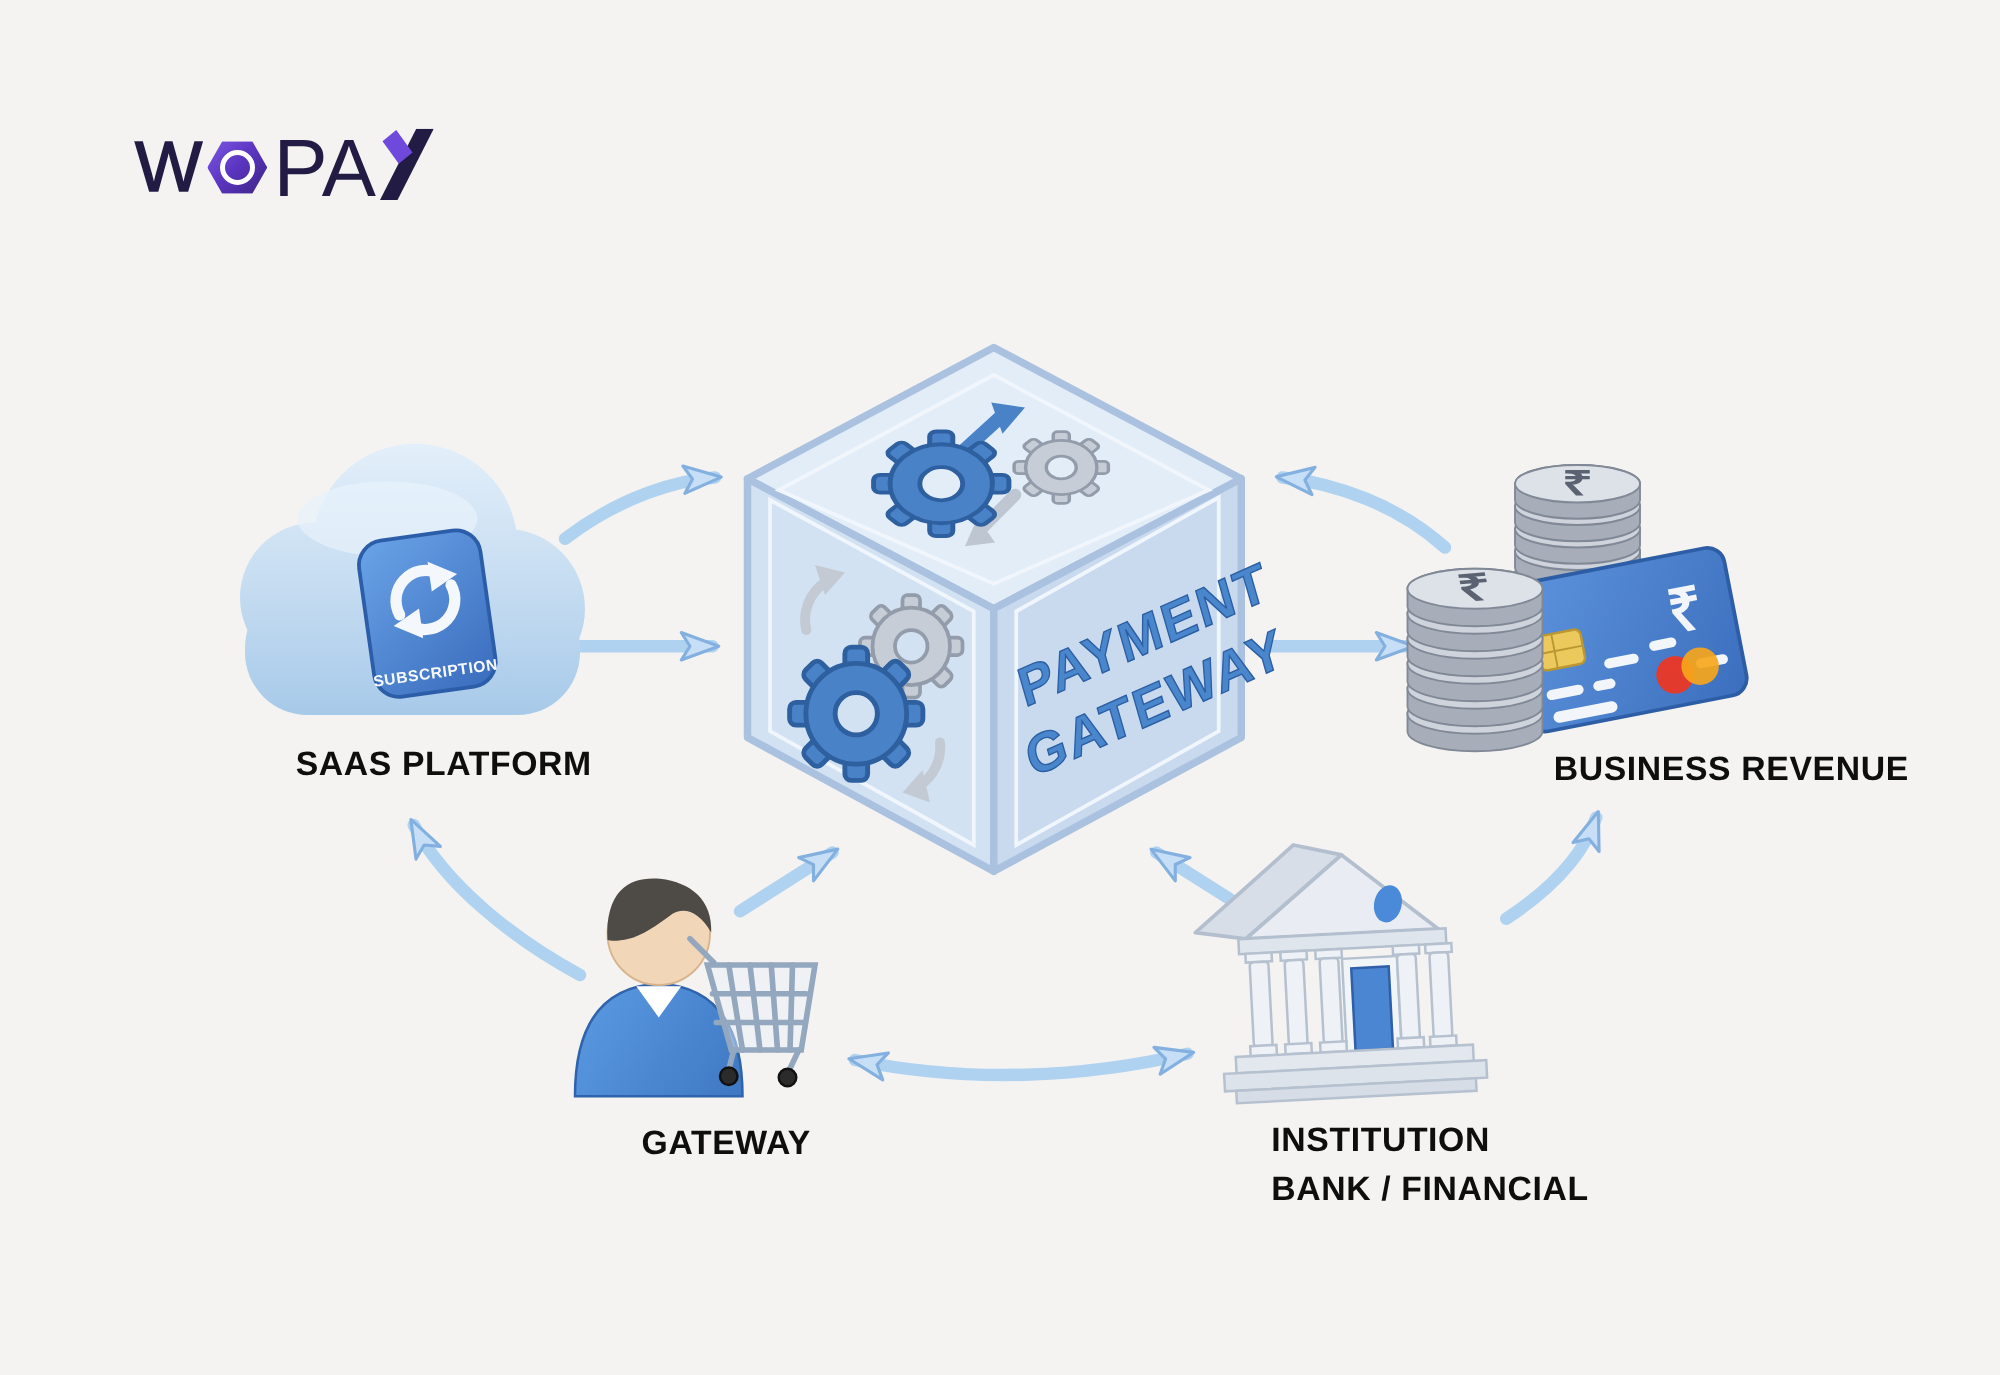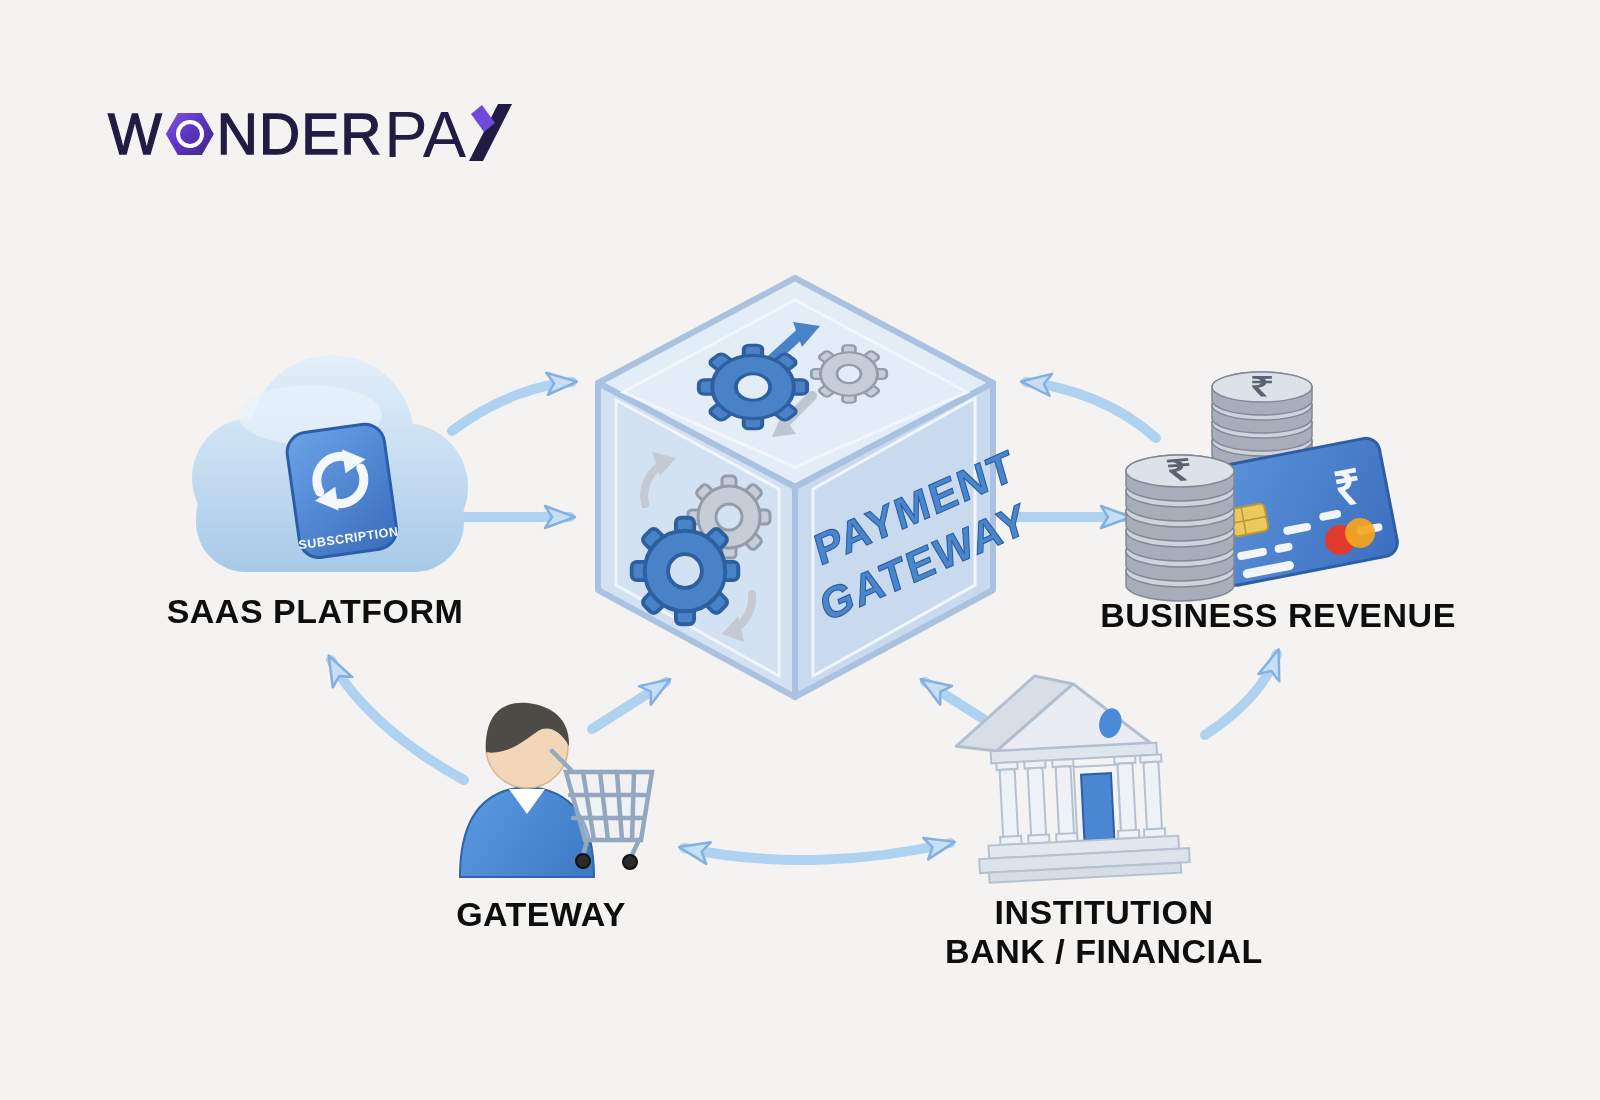--- a/index.html
+++ b/index.html
@@ -22,43 +22,42 @@
     clip-path:polygon(25% 0,75% 0,100% 50%,75% 100%,25% 100%,0 50%);
   }
   .lg-hex .ring{
     position:absolute;left:50%;top:50%;width:20px;height:20px;
     transform:translate(-50%,-50%);border:4px solid #ffffff;border-radius:50%;
   }
   .lg-y{display:inline-block;margin-left:2px;}
   
   .nlabel{
     position:absolute;transform:translateX(-50%);
-    font-size:34px;font-weight:700;color:#0e0e0e;letter-spacing:.5px;
-    text-align:center;white-space:nowrap;line-height:39px;
+    font-size:27px;font-weight:700;color:#0e0e0e;letter-spacing:.5px;
+    text-align:left;white-space:nowrap;line-height:39px;margin-left:40px;
   }
   .nlabel span{display:block;}
   
   .conn{fill:none;stroke:#b0d2f1;stroke-width:10;stroke-linecap:round;}
   .facetxt{font-family:"Liberation Sans",sans-serif;font-weight:700;letter-spacing:2px;
     fill:#4a86cc;stroke:#2b5ea2;stroke-width:1.1px;}
   .badgetxt{font-family:"Liberation Sans",sans-serif;font-weight:700;fill:#f7fafd;letter-spacing:.5px;}
   .cointxt{font-family:"Liberation Sans",sans-serif;font-weight:700;fill:#5b6372;}
   .cardtxt{font-family:"Liberation Sans",sans-serif;font-weight:700;fill:#f2f6fb;}
 </style>
 </head>
 <body>
 
 <div class="canvas">
 
   <div class="logo">
     <span class="lt">W</span>
     <span class="lg-hex">
         <span class="ring"></span>
       </span>
-    <span class="lt">NDER</span>
     <span class="lb">PA</span>
     <span class="lg-y">
       <svg width="44" height="57" viewBox="0 0 44 57">
         <polygon points="30,0 44,0 15,57 1,57" fill="#221c44"></polygon>
         <polygon points="3,10 14,1 27,19 16,28" fill="#6f49dc"></polygon>
       </svg>
     </span>
   </div>
 
   <svg class="scene" viewBox="0 0 1600 1100">
@@ -282,20 +281,20 @@
             <rect x="1141" y="833" width="21" height="8"></rect>
         </g>
         <rect x="985" y="841" width="190" height="13" fill="#e3e8ef" stroke="#b6c1d0" stroke-width="2"></rect>
         <rect x="975" y="854" width="210" height="14" fill="#dde3ea" stroke="#b6c1d0" stroke-width="2"></rect>
         <rect x="984" y="868" width="192" height="10" fill="#d6dde6" stroke="#b6c1d0" stroke-width="2"></rect>
       </g>
     </g>
   </svg>
 
   <div class="nlabel" style="left:315px;top:592px">SAAS PLATFORM</div>
-  <div class="nlabel" style="left:1278px;top:596px">BUSINESS REVENUE</div>
+  <div class="nlabel" style="left:1345px;top:596px">BUSINESS REVENUE</div>
   <div class="nlabel" style="left:541px;top:895px">GATEWAY</div>
   <div class="nlabel" style="left:1104px;top:893px">
     <span>INSTITUTION</span>
     <span>BANK / FINANCIAL</span>
   </div>
 
 </div>
 
 </body></html>

